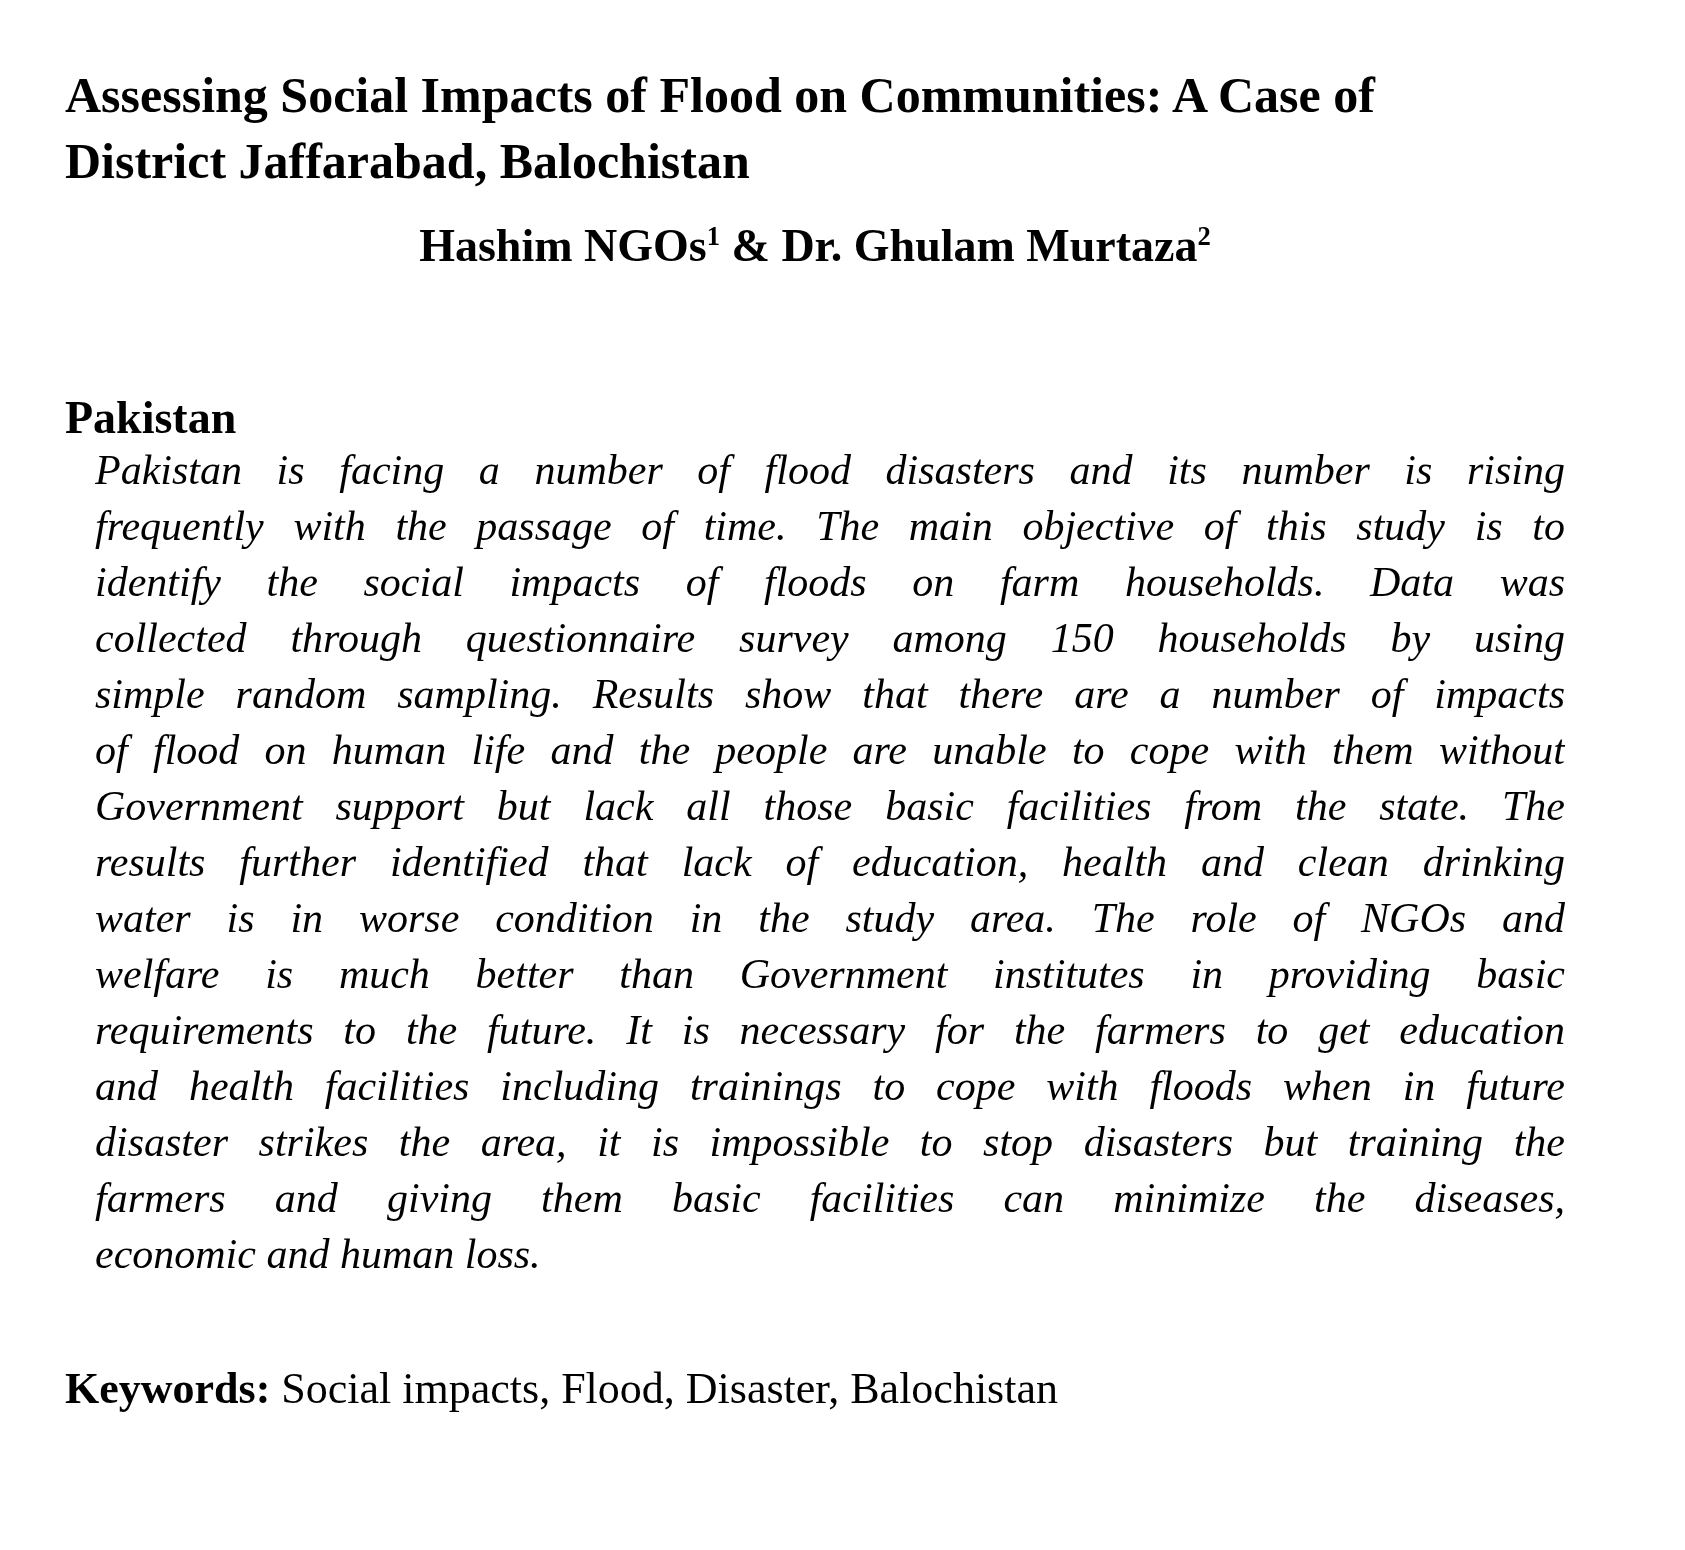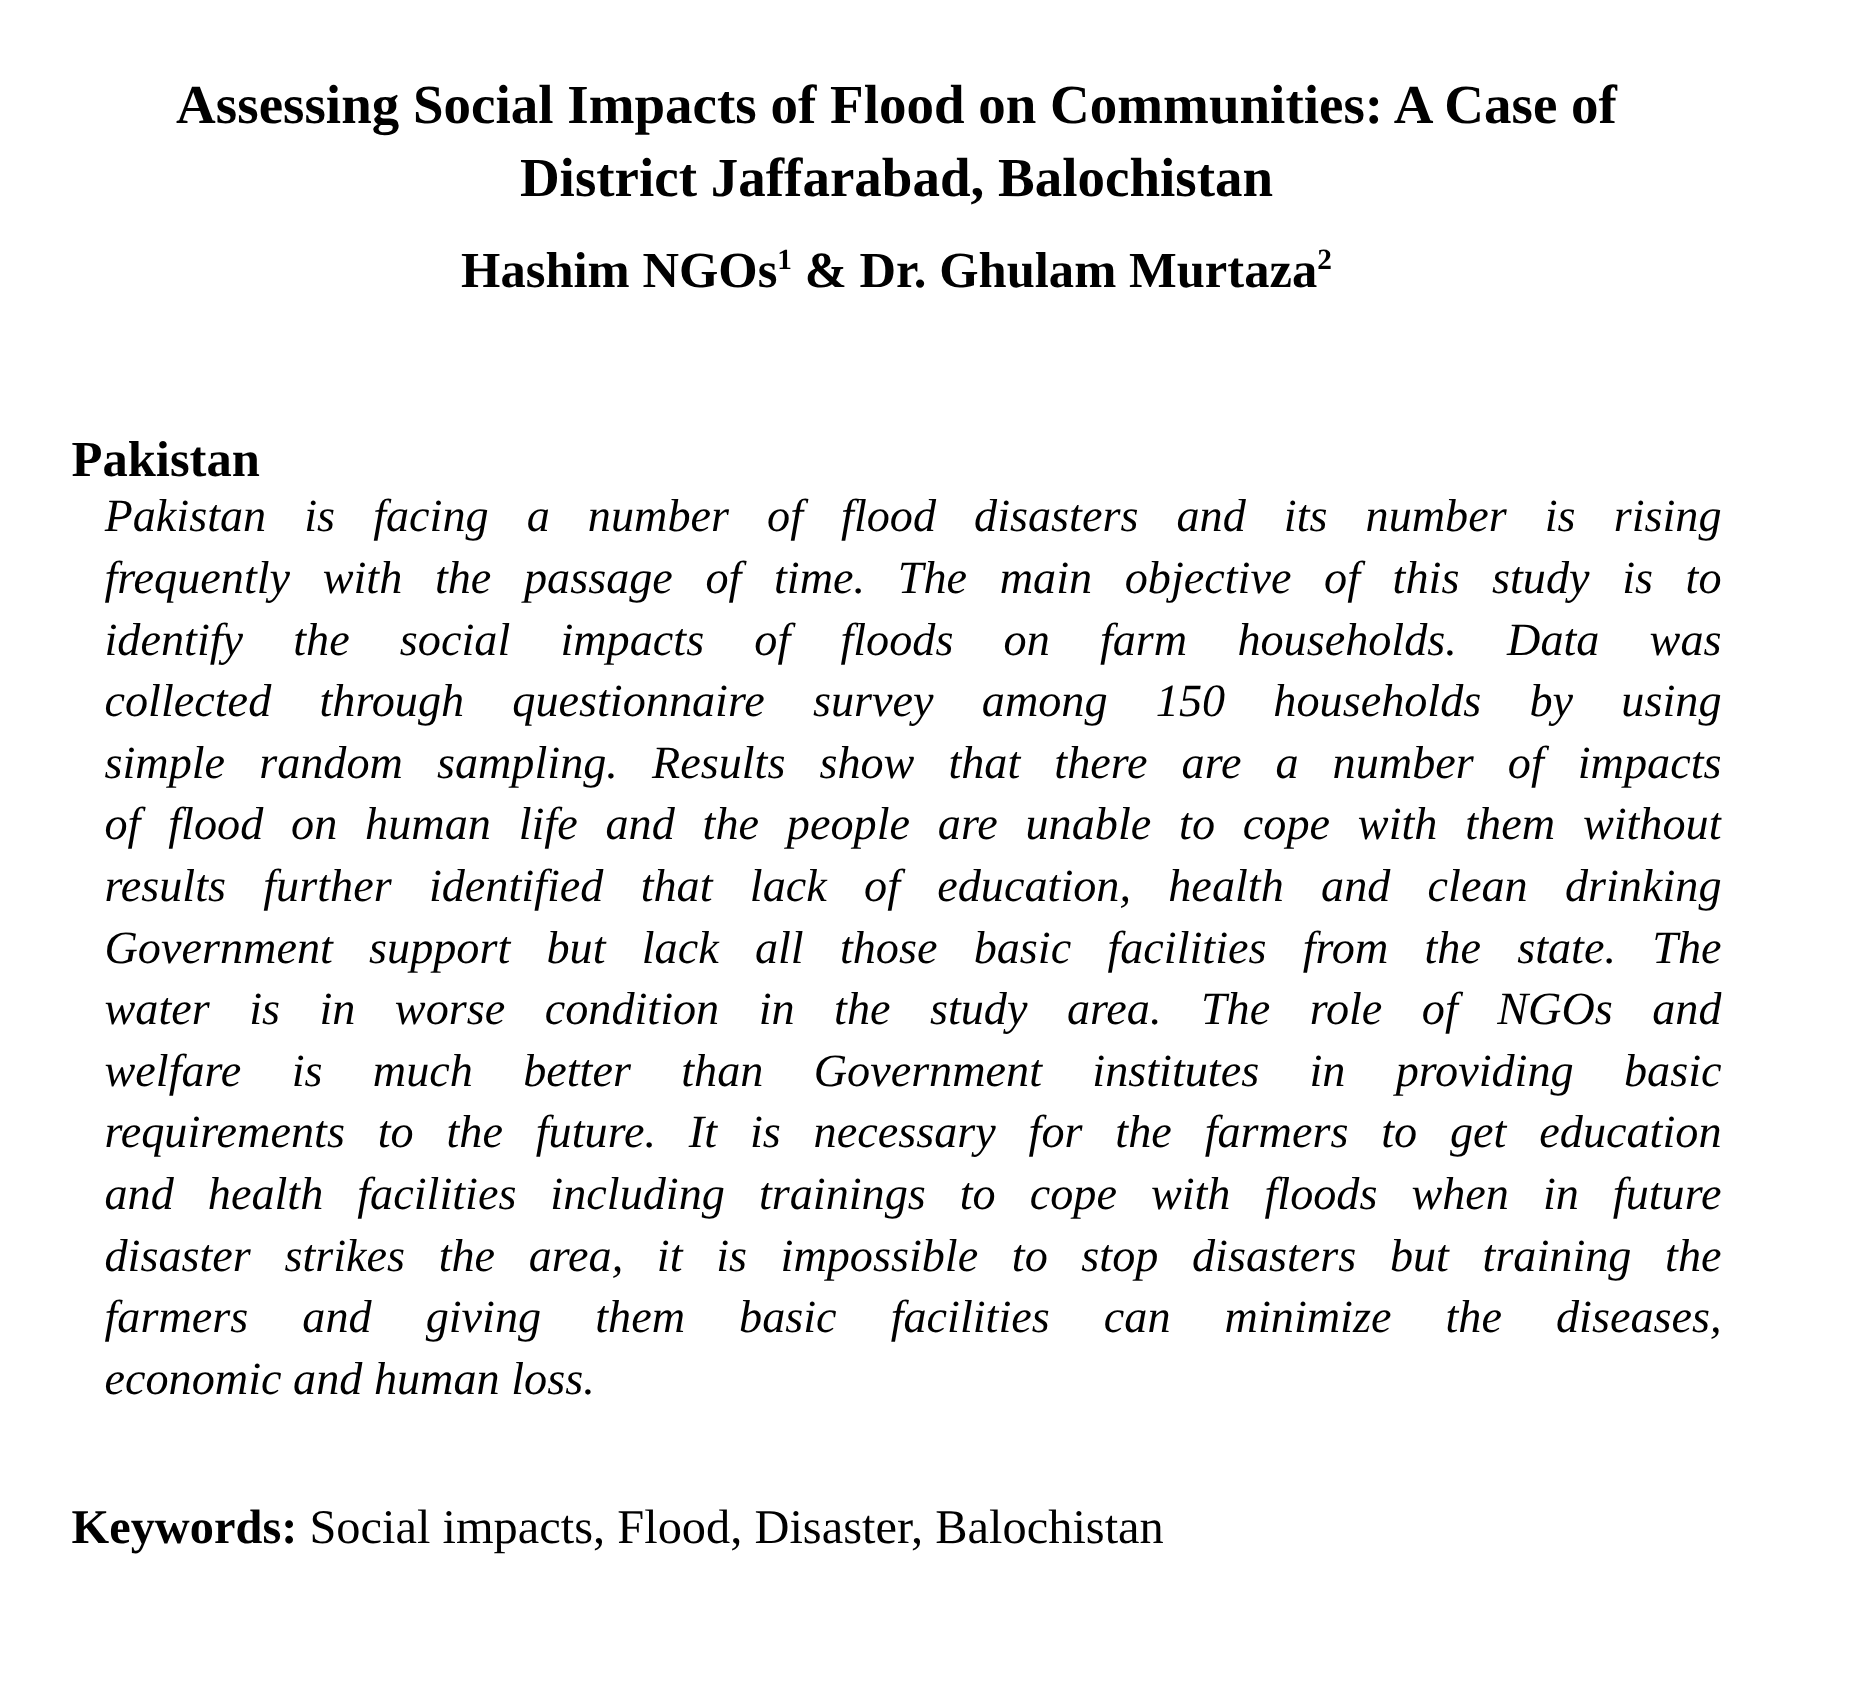--- a/index.html
+++ b/index.html
@@ -17,21 +17,20 @@
     width: 1685px;
     height: 1550px;
     background: #ffffff;
   }
   .title {
     position: absolute;
     top: 62px;
     left: 65px;
     width: 1500px;
     margin: 0;
-    text-align: center;
     font-weight: bold;
     font-size: 50px;
     line-height: 66px;
     letter-spacing: 0px;
   }
   .title-line { display: block; }
   .authors {
     position: absolute;
     top: 218px;
     left: 65px;
@@ -98,22 +97,22 @@
 
   <h2 class="abstract-heading">Pakistan</h2>
 
   <div class="abstract-text">
       <div class="abstract-line">Pakistan is facing a number of flood disasters and its number is rising</div>
       <div class="abstract-line">frequently with the passage of time. The main objective of this study is to</div>
       <div class="abstract-line">identify the social impacts of floods on farm households. Data was</div>
       <div class="abstract-line">collected through questionnaire survey among 150 households by using</div>
       <div class="abstract-line">simple random sampling. Results show that there are a number of impacts</div>
       <div class="abstract-line">of flood on human life and the people are unable to cope with them without</div>
+      <div class="abstract-line">Government support but lack all those basic facilities from the state. The</div>
       <div class="abstract-line">results further identified that lack of education, health and clean drinking</div>
-      <div class="abstract-line">Government support but lack all those basic facilities from the state. The</div>
       <div class="abstract-line">water is in worse condition in the study area. The role of NGOs and</div>
       <div class="abstract-line">welfare is much better than Government institutes in providing basic</div>
       <div class="abstract-line">requirements to the future. It is necessary for the farmers to get education</div>
       <div class="abstract-line">and health facilities including trainings to cope with floods when in future</div>
       <div class="abstract-line">disaster strikes the area, it is impossible to stop disasters but training the</div>
       <div class="abstract-line">farmers and giving them basic facilities can minimize the diseases,</div>
       <div class="abstract-line">economic and human loss.</div>
     </div>
 
   <div class="keywords"><span class="kw-label">Keywords:</span> <span class="kw-value">Social impacts, Flood, Disaster, Balochistan</span></div>

